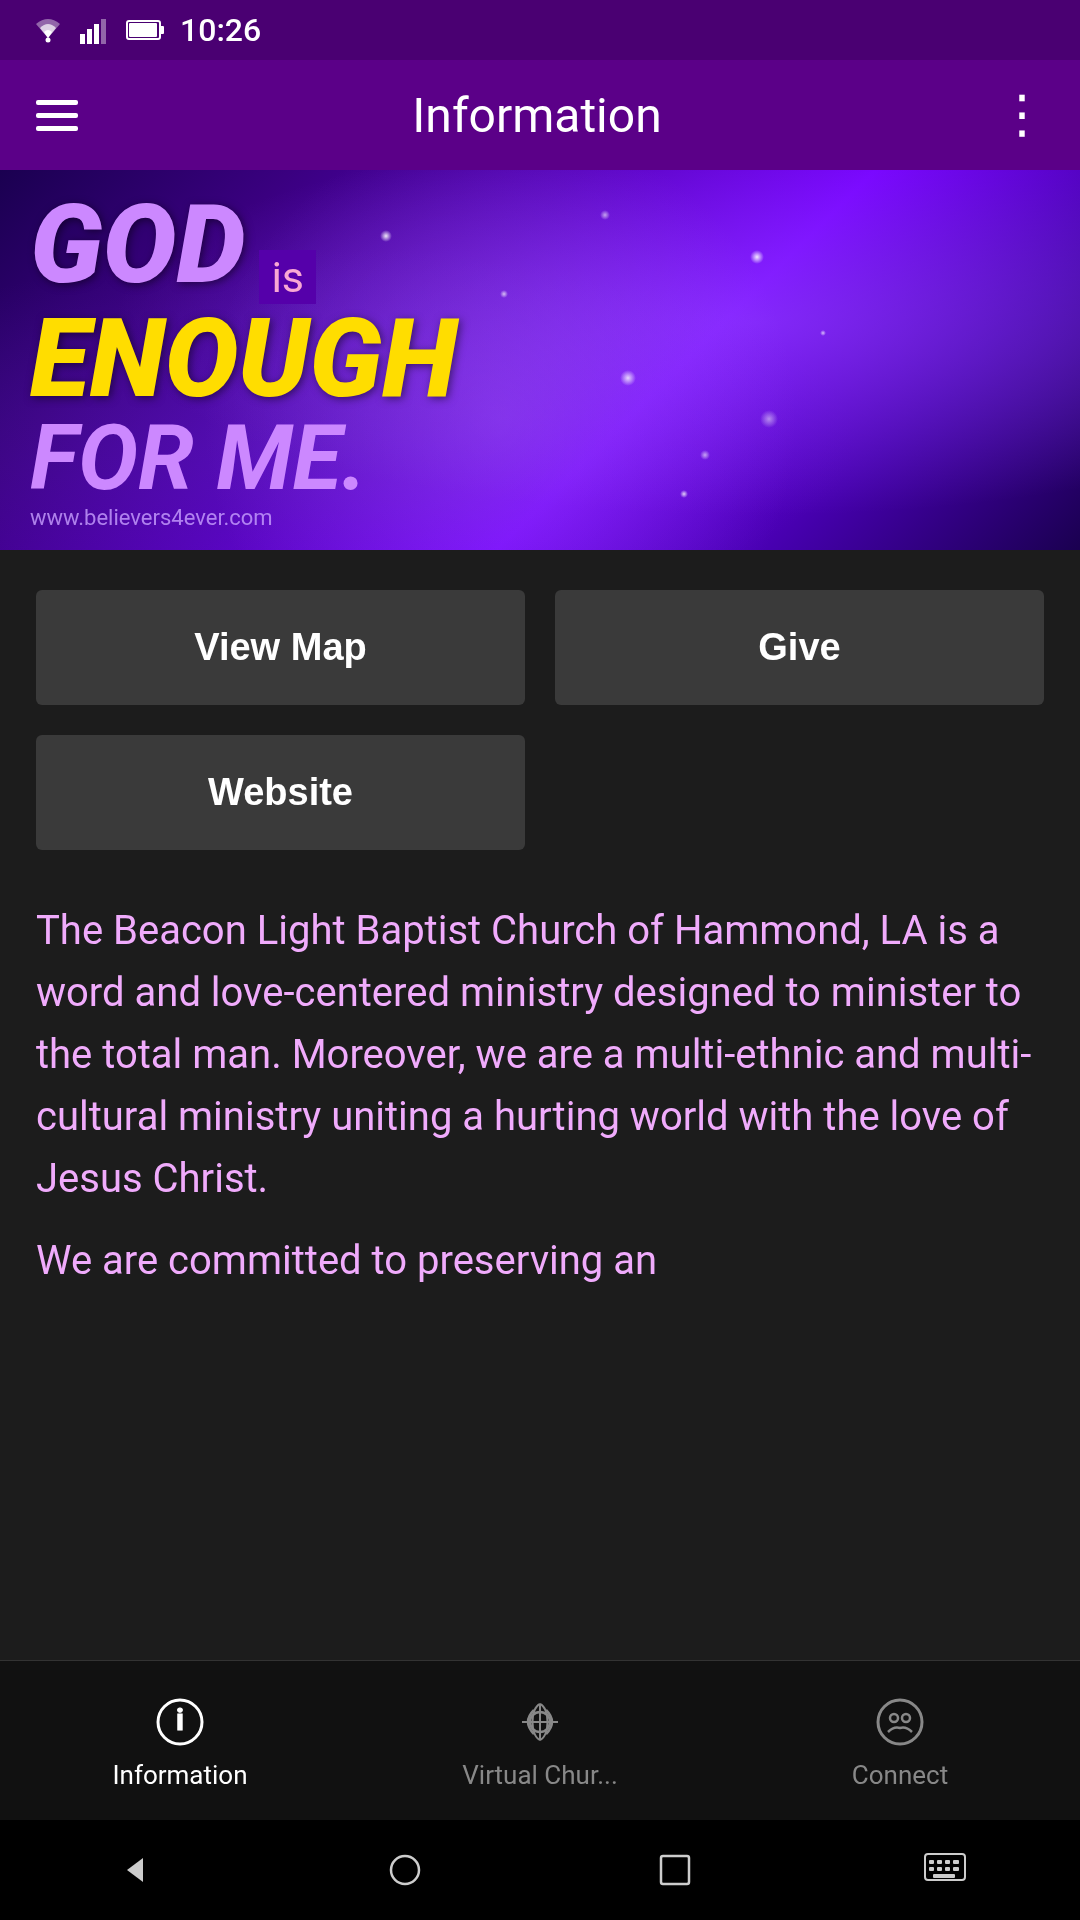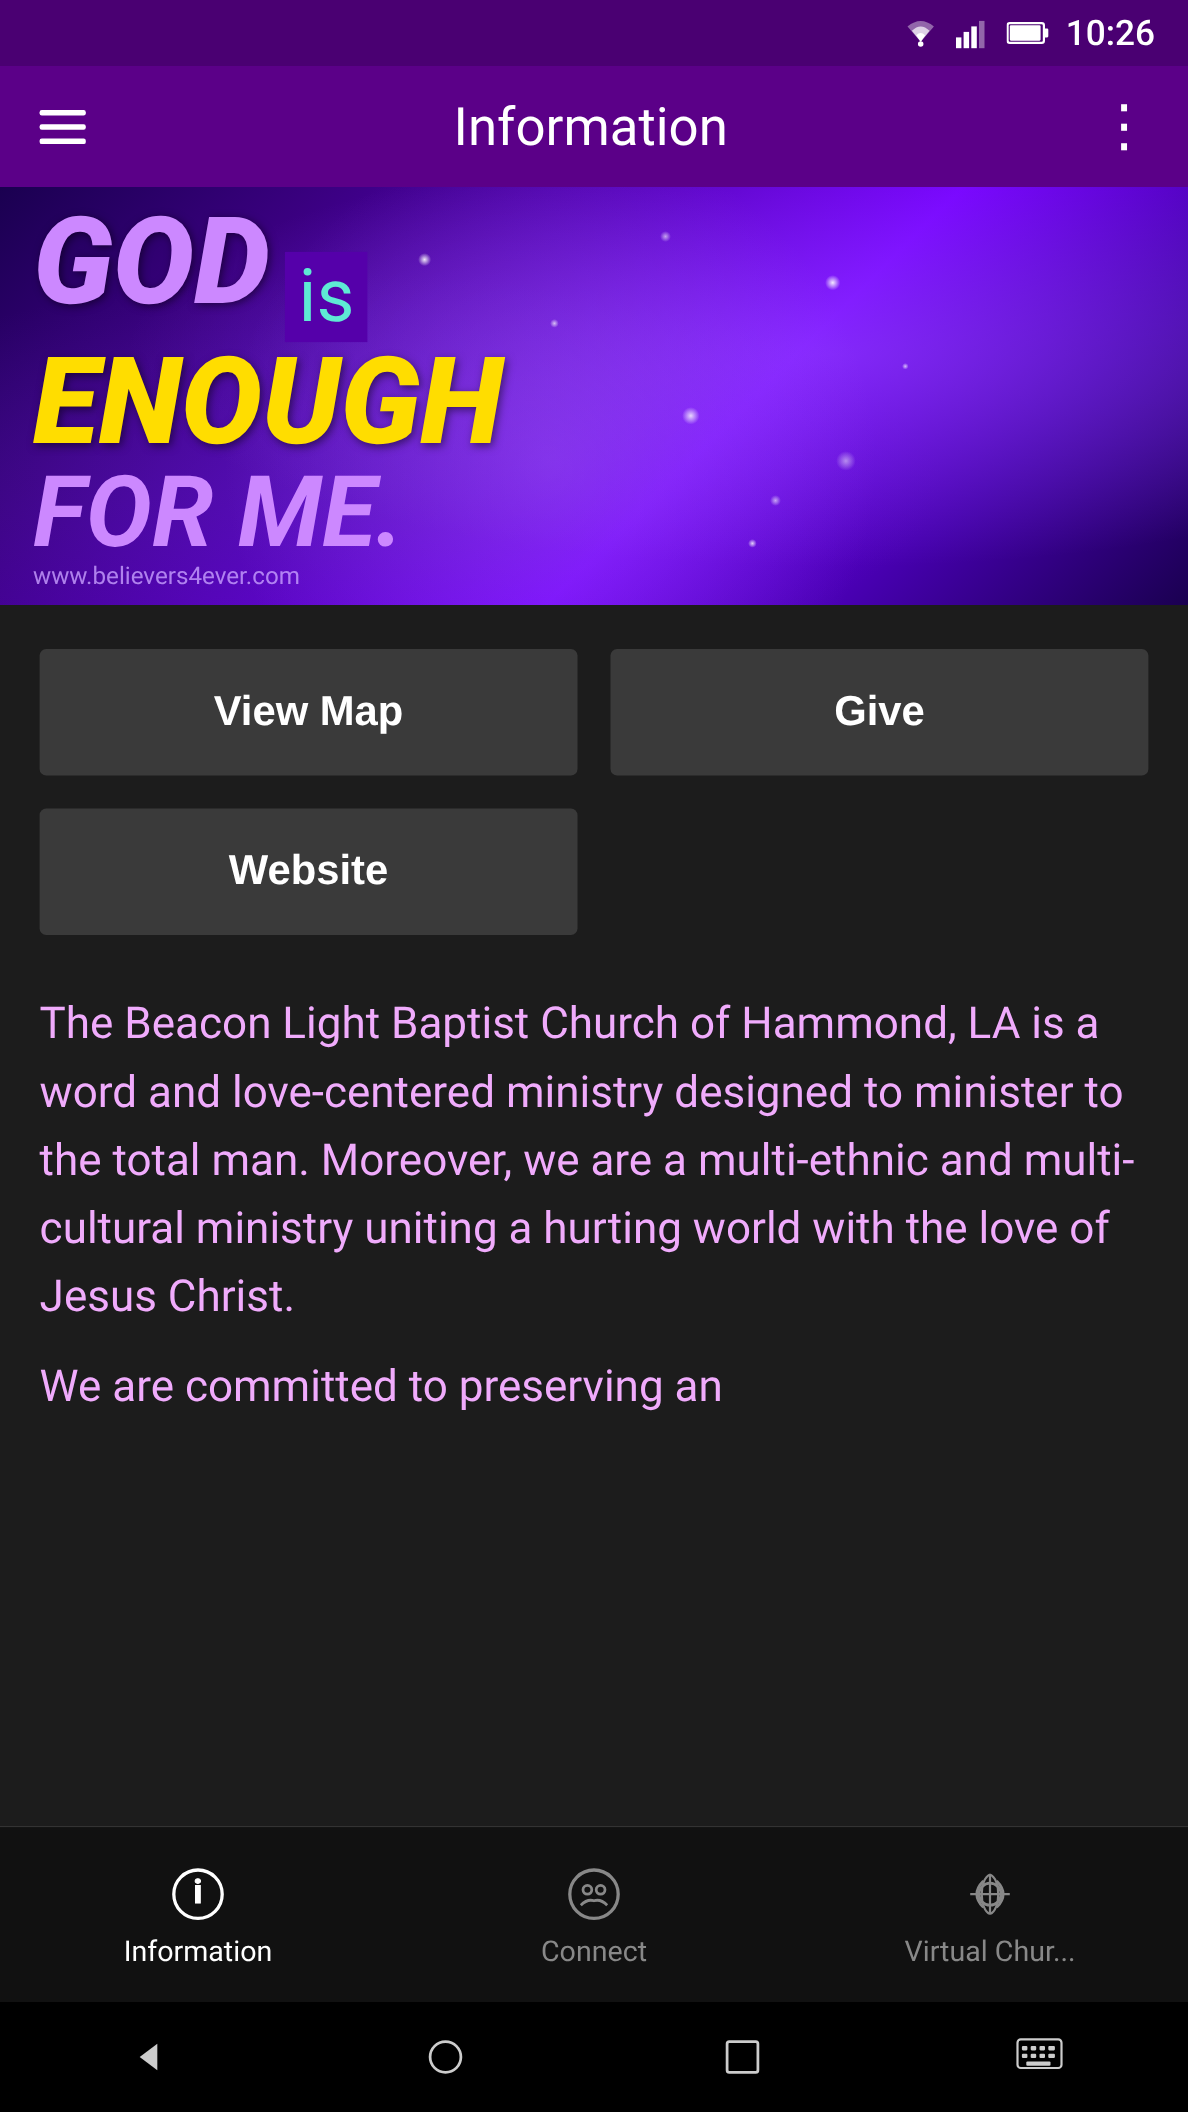--- a/index.html
+++ b/index.html
@@ -19,21 +19,21 @@
       flex-direction: column;
     }
 
     
     .status-bar {
       width: 100%;
       height: 60px;
       background-color: #4a0072;
       display: flex;
       align-items: center;
-      justify-content: flex-end;
+      justify-content: flex-start;
       padding: 0 30px;
       gap: 18px;
     }
 
     .status-bar-icons {
       display: flex;
       align-items: center;
       gap: 14px;
     }
 
@@ -126,22 +126,22 @@
       font-weight: 900;
       color: #cc88ff;
       line-height: 1;
       font-style: italic;
       text-shadow: 2px 2px 8px rgba(0,0,0,0.5);
     }
 
     .banner-is {
       display: inline-block;
       background-color: #5500aa;
-      color: #5eead4;
-      font-size: 67px;
+      color: #f9a8d4;
+      font-size: 43px;
       font-weight: 400;
       padding: 2px 12px;
       margin-left: 10px;
       vertical-align: middle;
     }
 
     .banner-enough {
       font-size: 110px;
       font-weight: 900;
       color: #ffdd00;
@@ -356,43 +356,43 @@
         <circle cx="26" cy="26" r="22" stroke="white" stroke-width="3"></circle>
         <text x="26" y="34" text-anchor="middle" font-size="30" font-weight="bold" fill="white">i</text>
       </svg>
     </div>
     <span class="nav-label" style="color:white;">Information</span>
   </div>
 
   <div class="nav-item">
     <div class="nav-icon">
       <svg width="52" height="52" viewBox="0 0 52 52" fill="none">
+        <circle cx="26" cy="26" r="10" stroke="#888" stroke-width="2.5" fill="none"></circle>
+        <path d="M26 8 C26 8 26 44 26 44" stroke="#888" stroke-width="2"></path>
+        <path d="M8 26 C8 26 44 26 44 26" stroke="#888" stroke-width="2"></path>
+        <path d="M26 8 C16 12 16 40 26 44" stroke="#888" stroke-width="2" fill="none"></path>
+        <path d="M26 8 C36 12 36 40 26 44" stroke="#888" stroke-width="2" fill="none"></path>
+
+        <path d="M20 14 Q14 20 14 26 Q14 32 20 38" stroke="#888" stroke-width="2.5" fill="none"></path>
+        <path d="M32 14 Q38 20 38 26 Q38 32 32 38" stroke="#888" stroke-width="2.5" fill="none"></path>
+      </svg>
+    </div>
+    <span class="nav-label">Virtual Chur...</span>
+  </div>
+
+  <div class="nav-item">
+    <div class="nav-icon">
+      <svg width="52" height="52" viewBox="0 0 52 52" fill="none">
         <circle cx="26" cy="26" r="22" stroke="#888" stroke-width="3"></circle>
         <circle cx="20" cy="22" r="4" stroke="#888" stroke-width="2.5"></circle>
         <circle cx="32" cy="22" r="4" stroke="#888" stroke-width="2.5"></circle>
         <path d="M14 36 Q20 30 26 32 Q32 30 38 36" stroke="#888" stroke-width="2.5" fill="none"></path>
       </svg>
     </div>
     <span class="nav-label">Connect</span>
-  </div>
-
-  <div class="nav-item">
-    <div class="nav-icon">
-      <svg width="52" height="52" viewBox="0 0 52 52" fill="none">
-        <circle cx="26" cy="26" r="10" stroke="#888" stroke-width="2.5" fill="none"></circle>
-        <path d="M26 8 C26 8 26 44 26 44" stroke="#888" stroke-width="2"></path>
-        <path d="M8 26 C8 26 44 26 44 26" stroke="#888" stroke-width="2"></path>
-        <path d="M26 8 C16 12 16 40 26 44" stroke="#888" stroke-width="2" fill="none"></path>
-        <path d="M26 8 C36 12 36 40 26 44" stroke="#888" stroke-width="2" fill="none"></path>
-
-        <path d="M20 14 Q14 20 14 26 Q14 32 20 38" stroke="#888" stroke-width="2.5" fill="none"></path>
-        <path d="M32 14 Q38 20 38 26 Q38 32 32 38" stroke="#888" stroke-width="2.5" fill="none"></path>
-      </svg>
-    </div>
-    <span class="nav-label">Virtual Chur...</span>
   </div>
 
 
 </div>
 
 <div class="system-nav">
   <div class="sys-btn">
     <svg width="40" height="40" viewBox="0 0 40 40" fill="none">
       <polygon points="28,8 12,20 28,32" fill="#ccc"></polygon>
     </svg>

